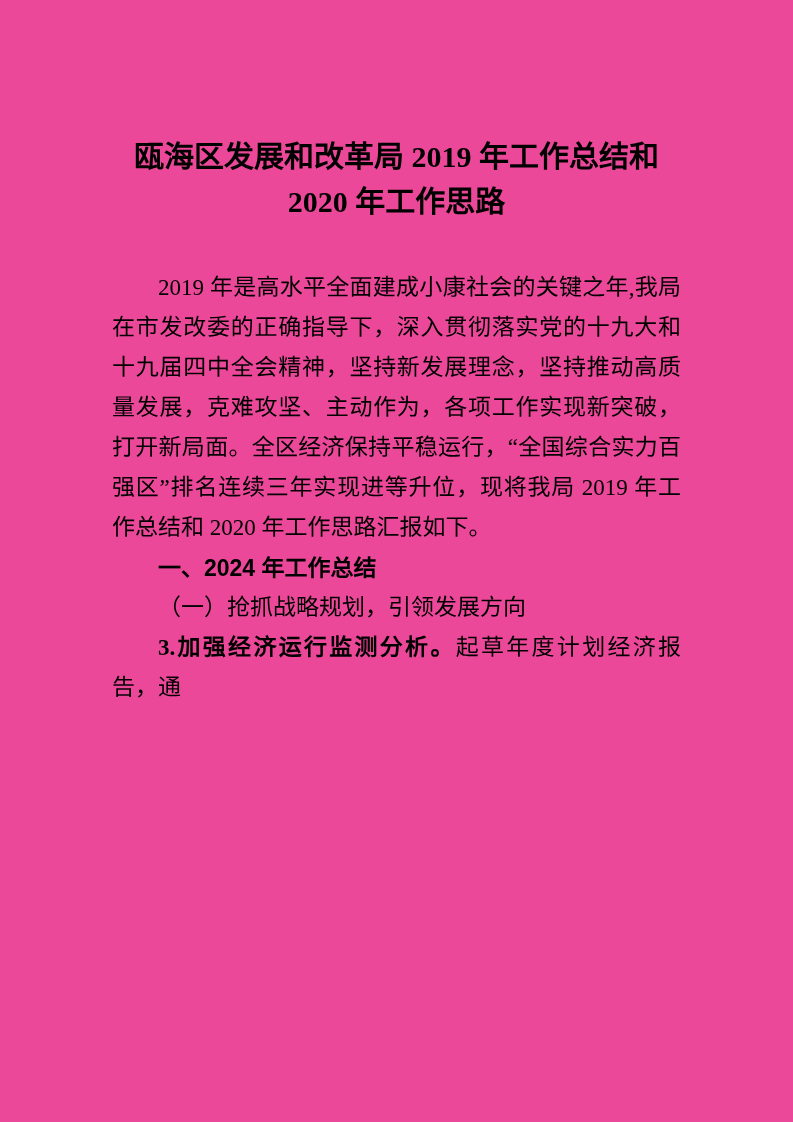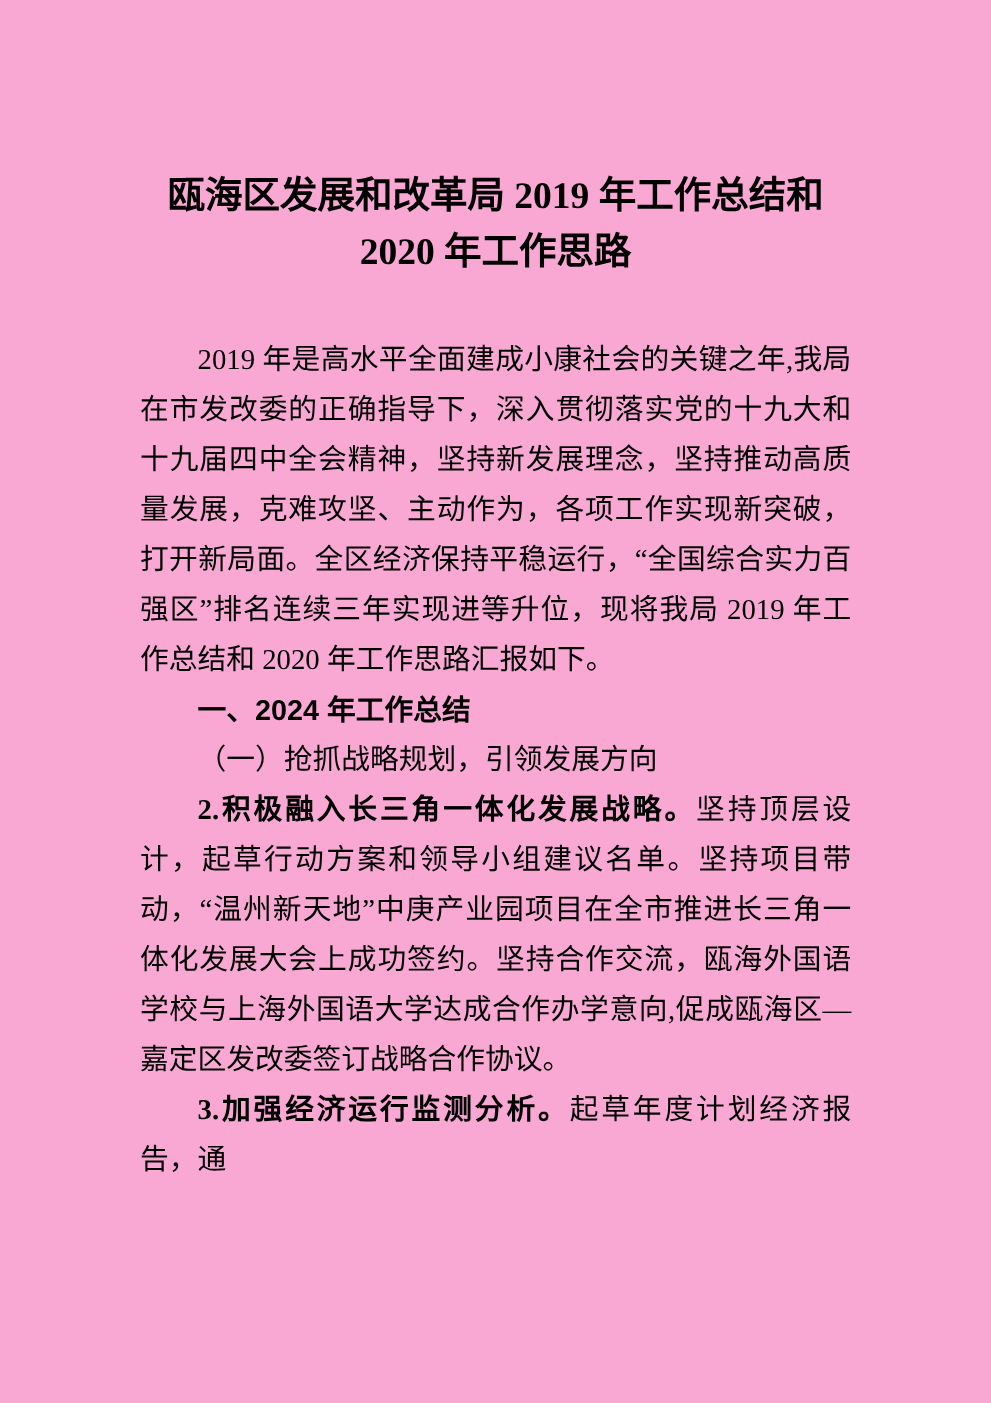--- a/index.html
+++ b/index.html
@@ -12,21 +12,21 @@
     height: 1122px;
     overflow: hidden;
     color: #000000;
     font-family: "Liberation Serif", "DejaVu Serif", serif;
   }
   .page {
     box-sizing: border-box;
     width: 793px;
     height: 1122px;
     padding: 134px 112px 13px 112px;
-    background: #f9a8d4;
+    background: #ec4899;
   }
   .doc-title {
     font-size: 30px;
     font-weight: bold;
     line-height: 45px;
     text-align: center;
     margin: 0 0 44px 0;
     font-family: "Liberation Serif", "DejaVu Serif", serif;
   }
   .doc-title .title-line {
@@ -72,19 +72,18 @@
 
   <div class="doc-body">
 
     <p class="para">2019 年是高水平全面建成小康社会的关键之年,我局在市发改委的正确指导下，深入贯彻落实党的十九大和十九届四中全会精神，坚持新发展理念，坚持推动高质量发展，克难攻坚、主动作为，各项工作实现新突破，打开新局面。全区经济保持平稳运行，“全国综合实力百强区”排名连续三年实现进等升位，现将我局 2019 年工作总结和 2020 年工作思路汇报如下。</p>
 
     <p class="heading-1">一、2024 年工作总结</p>
 
     <p class="heading-2">（一）抢抓战略规划，引领发展方向</p>
 
 
-    <p class="para"><span class="lead">2.积极融入长三角一体化发展战略。</span><span>坚持顶层设计，起草行动方案和领导小组建议名单。坚持项目带动，“温州新天地”中庚产业园项目在全市推进长三角一体化发展大会上成功签约。坚持合作交流，瓯海外国语学校与上海外国语大学达成合作办学意向,促成瓯海区—嘉定区发改委签订战略合作协议。</span></p>
 
     <p class="para"><span class="lead">3.加强经济运行监测分析。</span><span>起草年度计划经济报告，通</span></p>
 
   </div>
 
 </div>
 
 </body></html>

